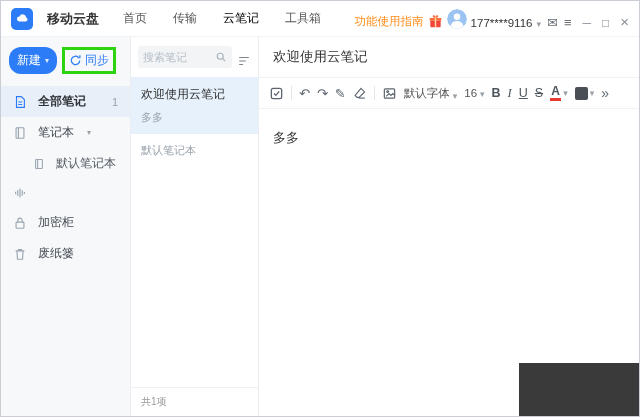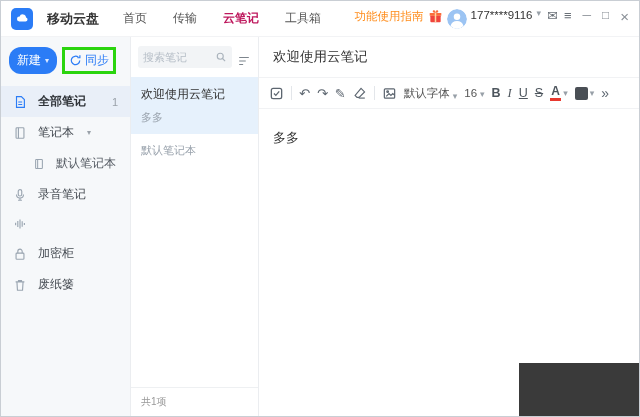--- a/index.html
+++ b/index.html
@@ -7,22 +7,22 @@
   body{width:640px;height:417px;font-family:"Liberation Sans","DejaVu Sans",sans-serif;background:#fff;overflow:hidden}
   .window{position:relative;width:640px;height:417px;border:1px solid #c9ced4;background:#fff;display:flex;flex-direction:column;overflow:hidden}
 
   
   .topbar{flex:0 0 36px;display:flex;align-items:center;padding:0 10px;background:#fff;border-bottom:1px solid #f2f3f5}
   .logo{width:22px;height:22px;border-radius:5px;background:#2b7cf6;display:flex;align-items:center;justify-content:center;flex:0 0 22px}
   .app-name{font-size:13px;font-weight:bold;color:#303固}
   .app-name{color:#333;margin-left:14px;white-space:nowrap}
   .nav{display:flex;gap:26px;margin-left:24px;font-size:12px;color:#555}
   .nav-item{cursor:pointer;white-space:nowrap}
-  .nav-item.active{color:#be185d;font-weight:bold}
-  .top-right{margin-left:auto;display:flex;align-items:flex-start;gap:4px}
+  .nav-item.active{color:#000000;font-weight:normal}
+  .top-right{margin-left:auto;display:flex;align-items:flex-end;gap:4px}
   .guide{color:#ff8c1a;font-size:11.5px;white-space:nowrap;cursor:pointer}
   .gift{display:flex}
   .avatar{width:20px;height:20px;border-radius:50%;overflow:hidden;flex:0 0 20px;cursor:pointer}
   .account{font-size:11.5px;color:#333;white-space:nowrap;cursor:pointer}
   .caret{font-size:9px;color:#98a0a8;line-height:1}
   .top-icon{color:#6a7178;font-size:13px;margin-left:2px;cursor:pointer;line-height:1}
   .win-btn{color:#8a9097;font-size:12px;margin-left:7px;cursor:pointer;line-height:1}
   .close-btn{font-size:15px}
 
   
@@ -172,29 +172,20 @@
       <div class="side-item sub">
         <span class="icon">
           <svg width="12" height="12" viewBox="0 0 16 16" fill="none" stroke="currentColor" stroke-width="1.4">
               <rect x="3.5" y="2" width="9" height="12" rx="1"></rect>
               <path d="M6.2 2v12"></path>
             </svg>
         </span>
         <span>默认笔记本</span>
       </div>
 
-      <div class="side-item">
-        <span class="icon">
-          <svg width="14" height="14" viewBox="0 0 16 16" fill="none" stroke="currentColor" stroke-width="1.3">
-              <rect x="6" y="1.8" width="4" height="7.4" rx="2"></rect>
-              <path d="M4 7.5a4 4 0 0 0 8 0M8 11.5V14M5.8 14h4.4"></path>
-            </svg>
-        </span>
-        <span>录音笔记</span>
-      </div>
 
       <div class="side-item">
         <span class="icon">
           <svg width="14" height="14" viewBox="0 0 16 16" fill="none" stroke="currentColor" stroke-width="1.3">
               <path d="M3 6.5v3M5.5 4.5v7M8 2.8v10.4M10.5 4.8v6.4M13 6.8v2.4"></path>
             </svg>
         </span>
       </div>
 
       <div class="side-item">

